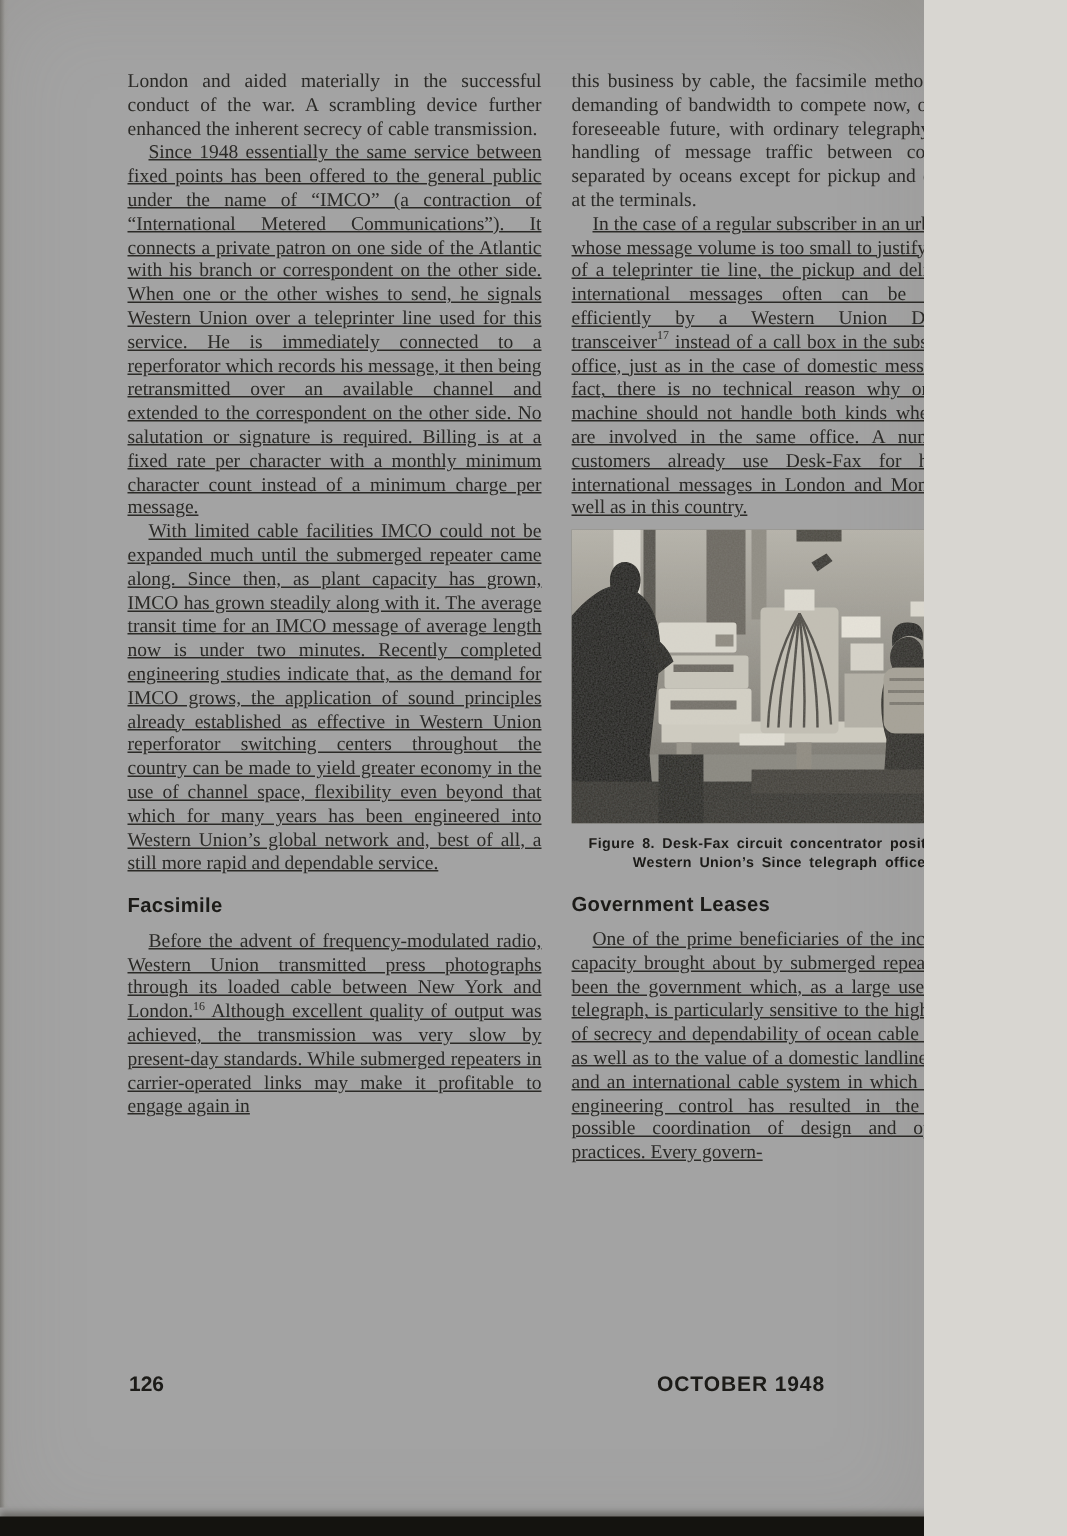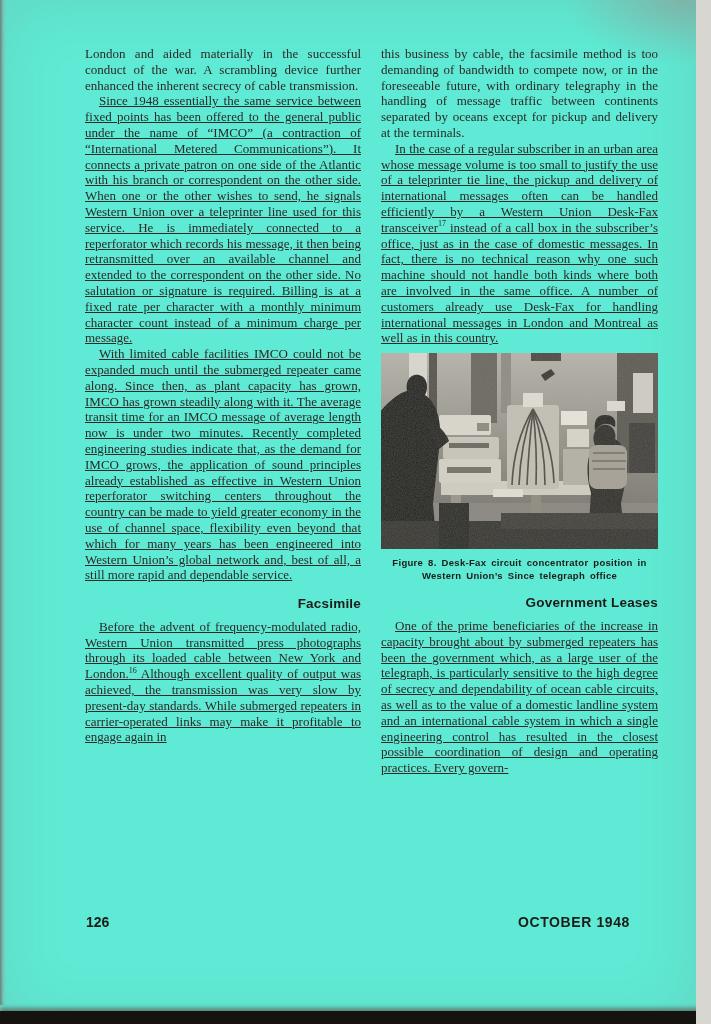--- a/index.html
+++ b/index.html
@@ -1,19 +1,19 @@
 <!DOCTYPE html>
 <html><head>
 <meta charset="utf-8">
 <style>
   html,body{margin:0;padding:0;background:#d8d6d1;}
   .page{
     position:relative;
-    width:696px;height:1024px;
-    background:#5eead4;
+    width:616px;height:1024px;
+    background:#a3a3a3;
     overflow:hidden;
     font-family:"Liberation Serif","DejaVu Serif",serif;
     color:#2b2a27;
     box-shadow:inset 0 0 60px rgba(120,118,112,.18);
   }
   
   .scan-edge-left{
     position:absolute;left:0;top:0;width:6px;height:1005px;
     background:linear-gradient(to right,#716f6a,rgba(150,148,142,.35) 55%,rgba(0,0,0,0));
     opacity:.85;
@@ -30,21 +30,21 @@
   
   .col{position:absolute;top:46px;font-size:13px;line-height:15.8px;}
   .col-left{left:85px;width:276px;}
   .col-right{left:381px;width:277px;}
   .body-p{margin:0;text-align:justify;}
   .body-p.indent{text-indent:14px;text-decoration:underline;}
   sup{font-size:8px;line-height:0;vertical-align:super;margin-top:16px;}
   .section-heading{
     font-family:"Liberation Sans","DejaVu Sans",sans-serif;
     font-size:13.5px;font-weight:700;color:#1c1b18;
-    margin:13px 0 7px 0;letter-spacing:.2px;text-align:right;
+    margin:13px 0 7px 0;letter-spacing:.2px;
   }
   
   figure{margin:7px 0 4px 0;padding:0;width:277px;}
   .photo{width:277px;height:196px;background:#8a8880;overflow:hidden;}
   .photo svg{display:block;}
   figcaption{
     margin-top:8px;
     font-family:"Liberation Sans","DejaVu Sans",sans-serif;
     font-size:9.5px;font-weight:700;line-height:12.5px;
     text-align:center;color:#1c1b18;

